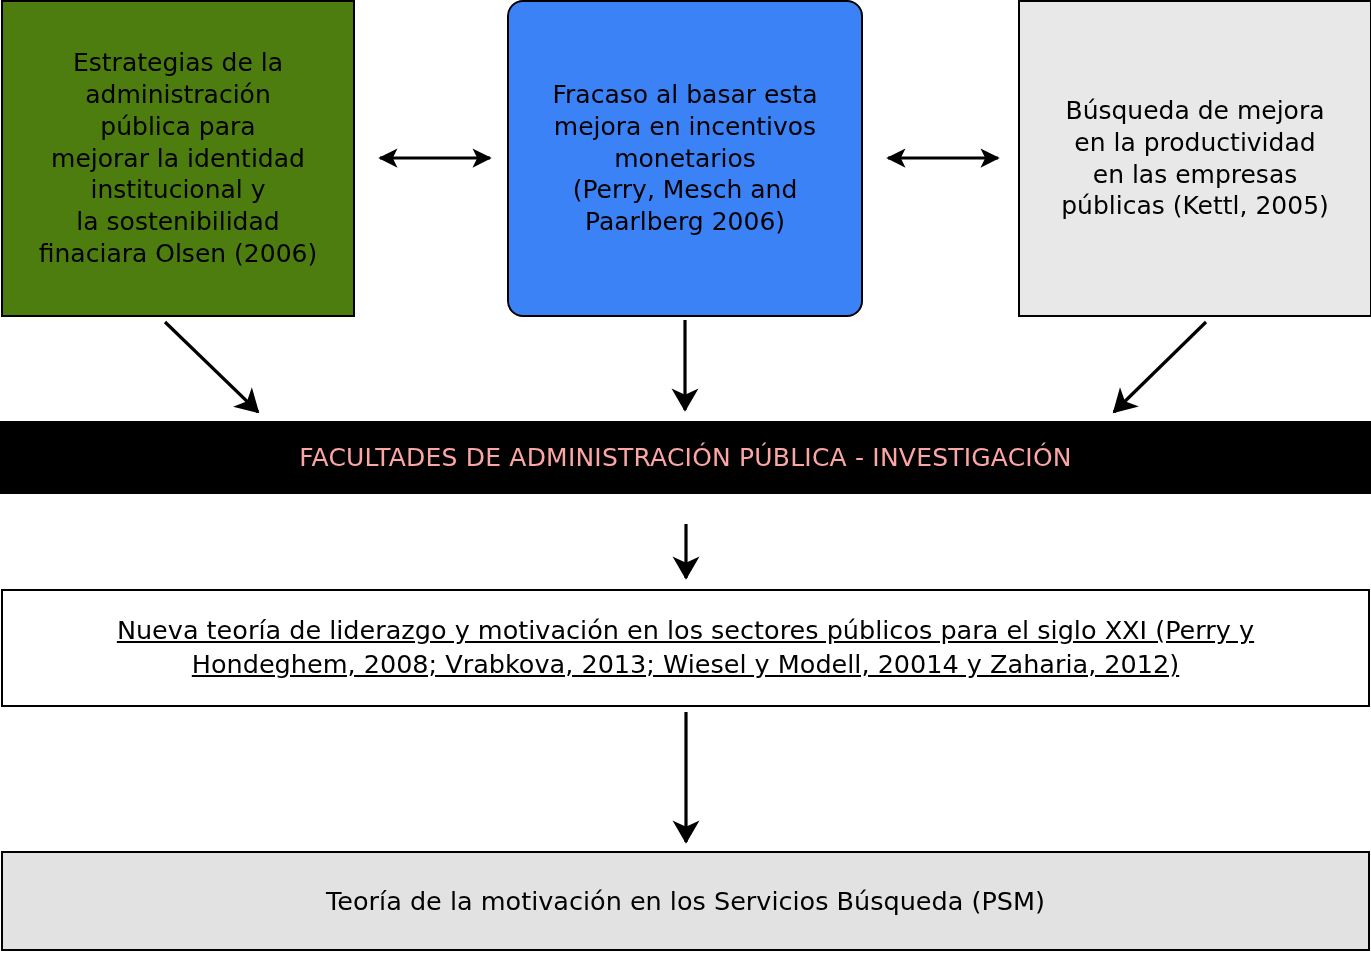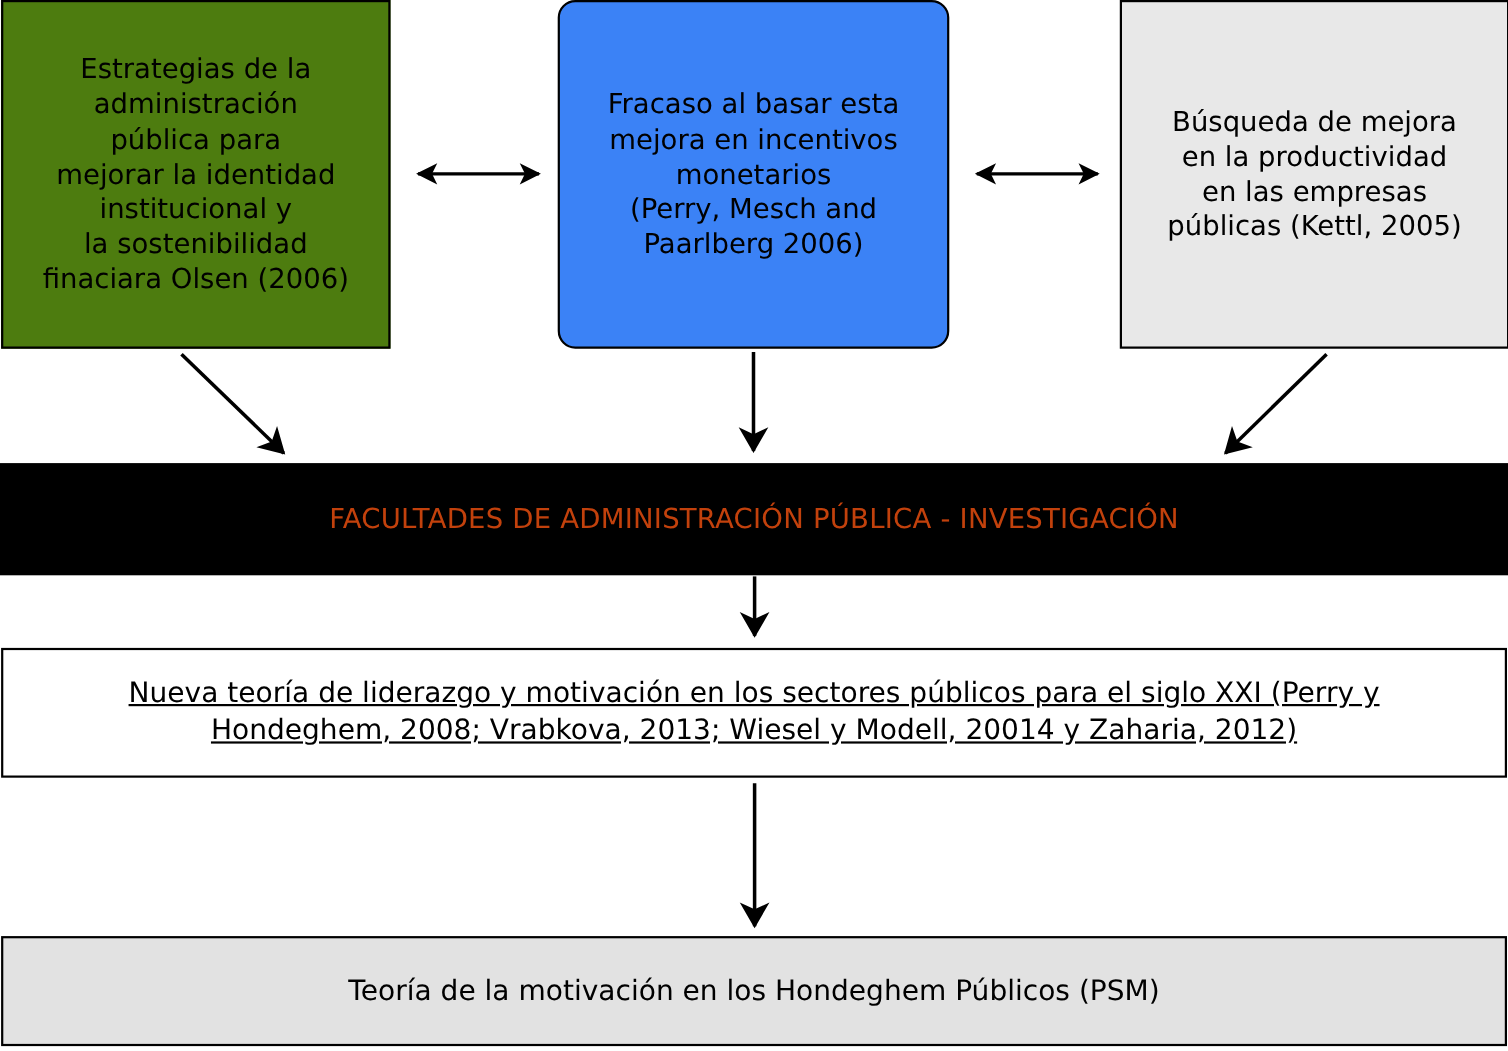--- a/index.html
+++ b/index.html
@@ -55,24 +55,24 @@
     border-radius: 16px;
   }
   #node-busqueda {
     left: 1018px; top: 0px; width: 354px; height: 317px;
     background: #e8e8e8;
     font-size: 25px;
   }
 
   
   #node-facultades {
-    left: 0px; top: 421px; width: 1371px; height: 102px;
+    left: 0px; top: 421px; width: 1371px; height: 73px;
     background: #000000;
     border: none;
-    color: #c2410c;
+    color: #fca5a5;
     font-size: 25px;
     letter-spacing: 0.2px;
   }
 
   
   #node-nueva-teoria {
     left: 1px; top: 589px; width: 1369px; height: 118px;
     background: #ffffff;
     font-size: 25.5px;
     line-height: 1.33;
@@ -149,16 +149,16 @@
 
   <div class="node" id="node-facultades">
     <span class="node-text">FACULTADES DE ADMINISTRACIÓN PÚBLICA - INVESTIGACIÓN</span>
   </div>
 
   <div class="node" id="node-nueva-teoria">
     <span class="node-text">Nueva teoría de liderazgo y motivación en los sectores públicos para el siglo XXI (Perry y Hondeghem, 2008; Vrabkova, 2013; Wiesel y Modell, 20014 y Zaharia, 2012)</span>
   </div>
 
   <div class="node" id="node-psm">
-    <span class="node-text">Teoría de la motivación en los Hondeghem Públicos (PSM)</span>
+    <span class="node-text">Teoría de la motivación en los Servicios Búsqueda (PSM)</span>
   </div>
 
 </div>
 
 </body></html>

